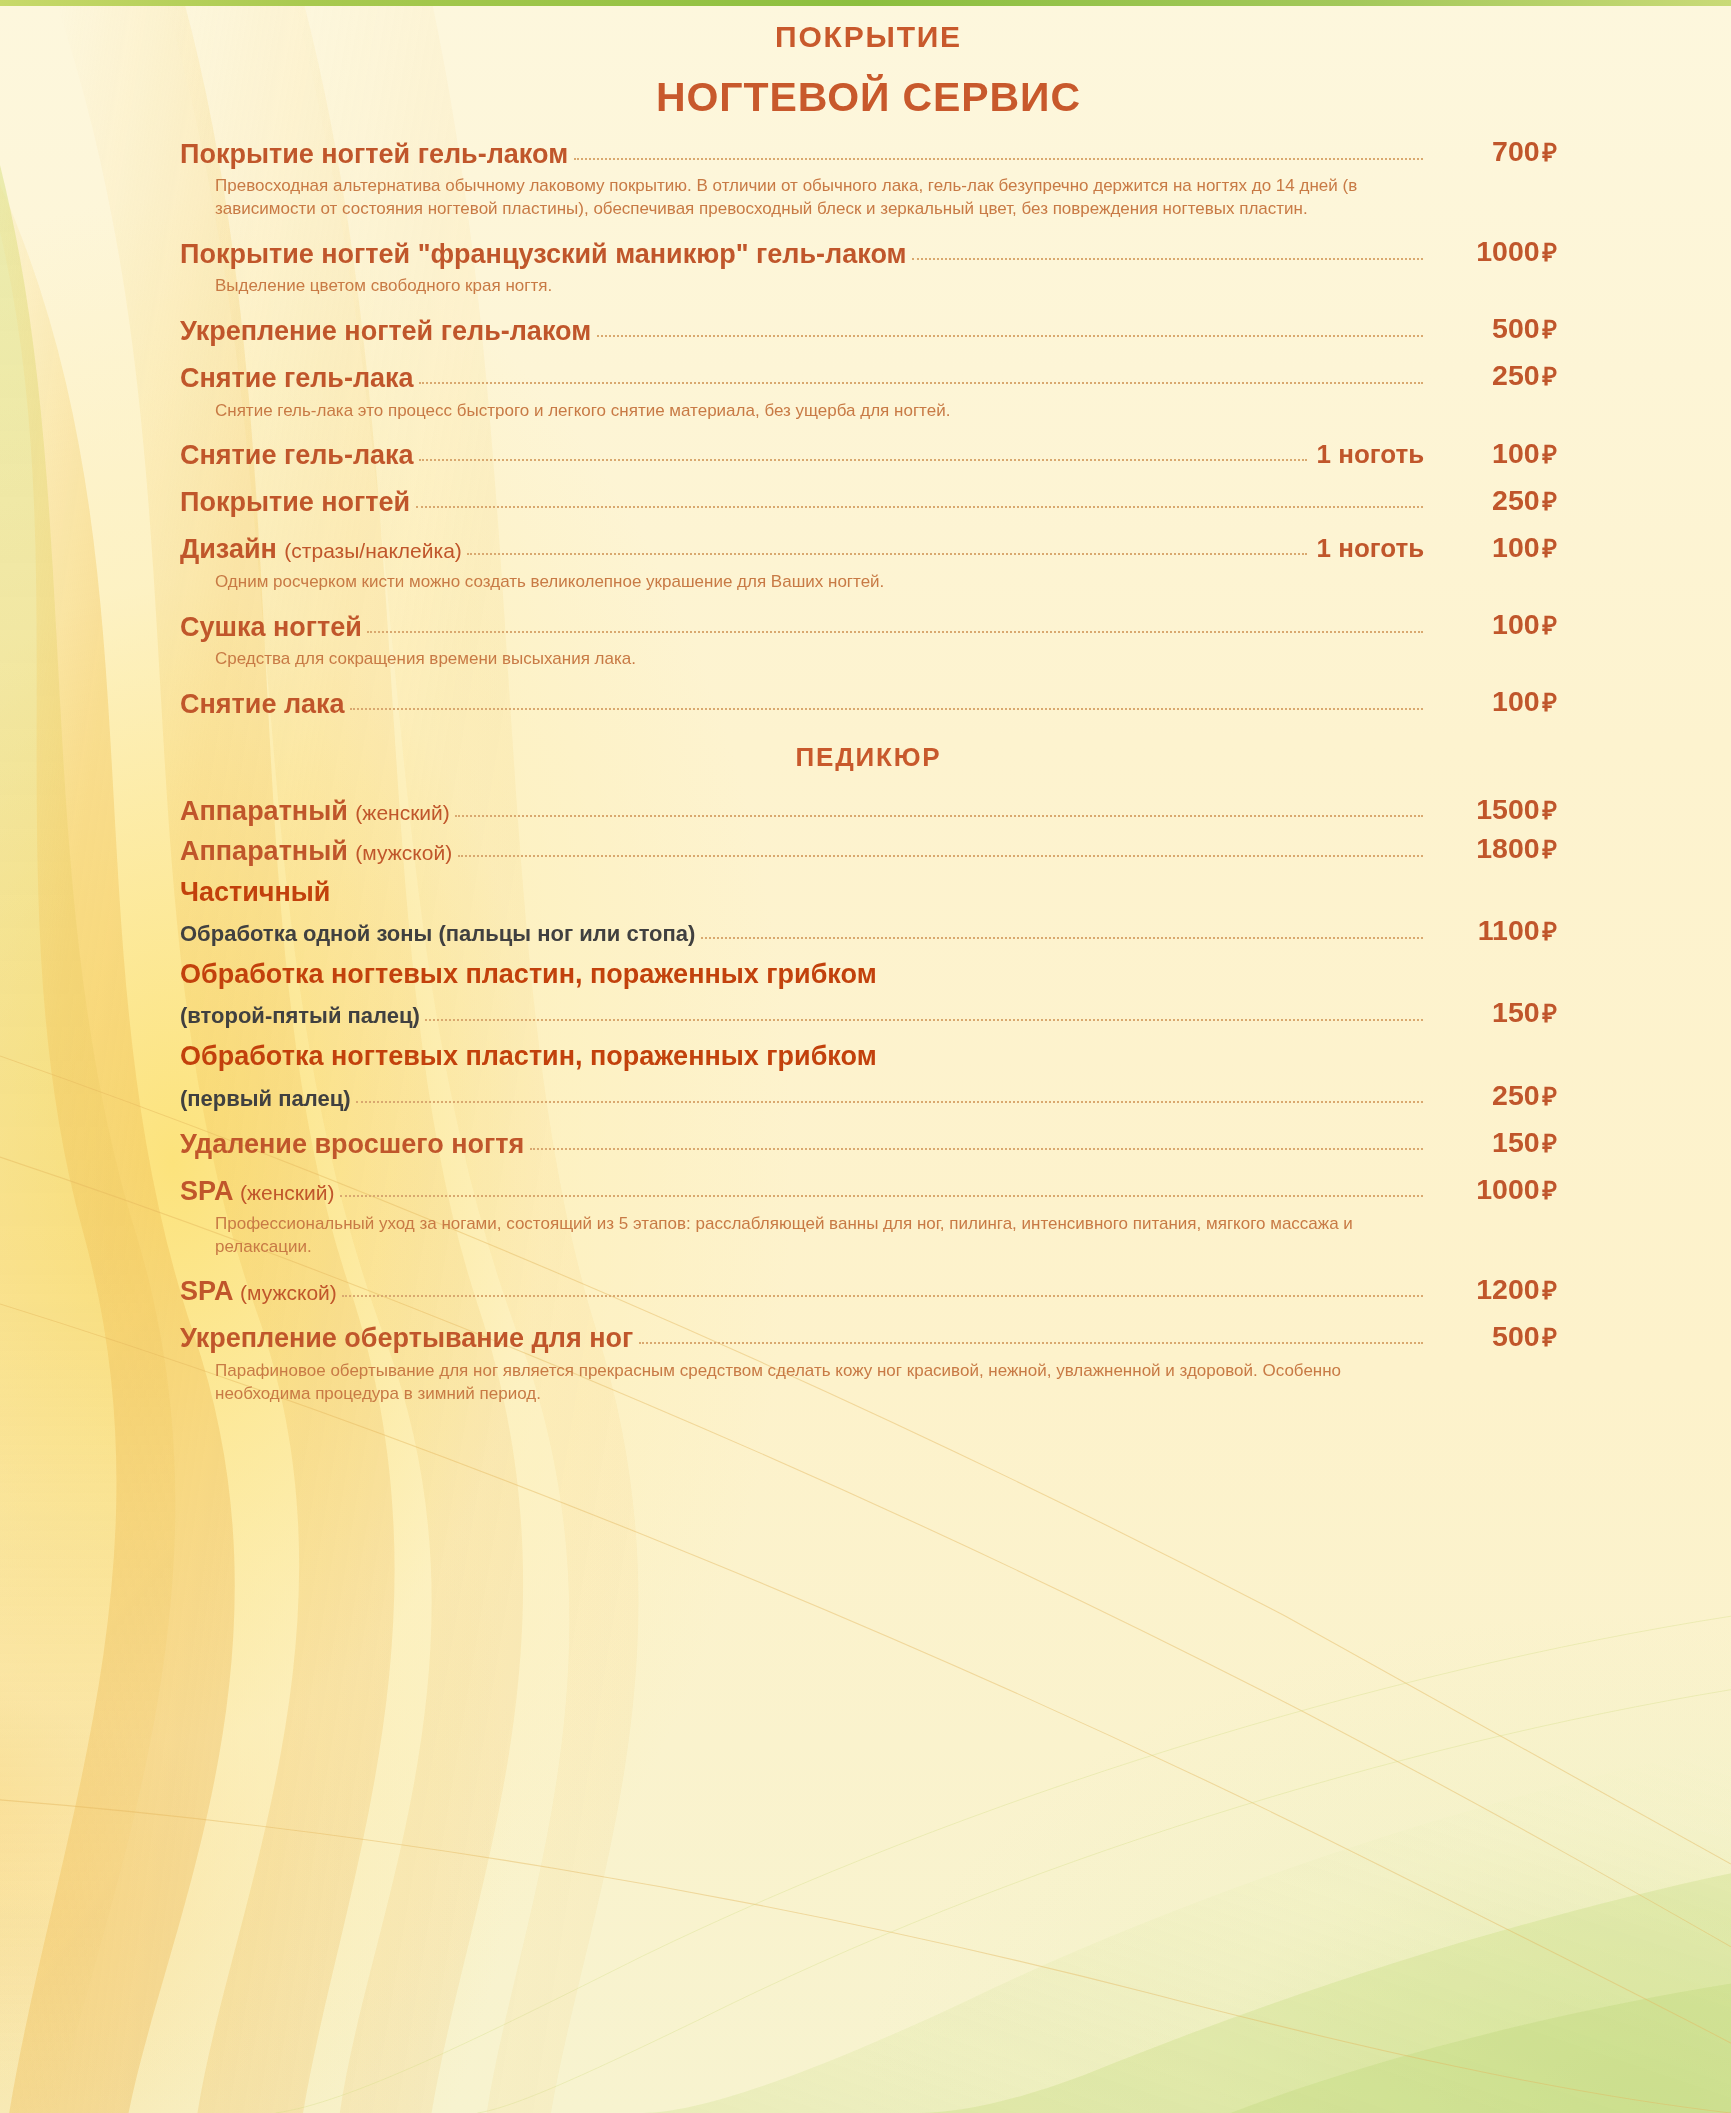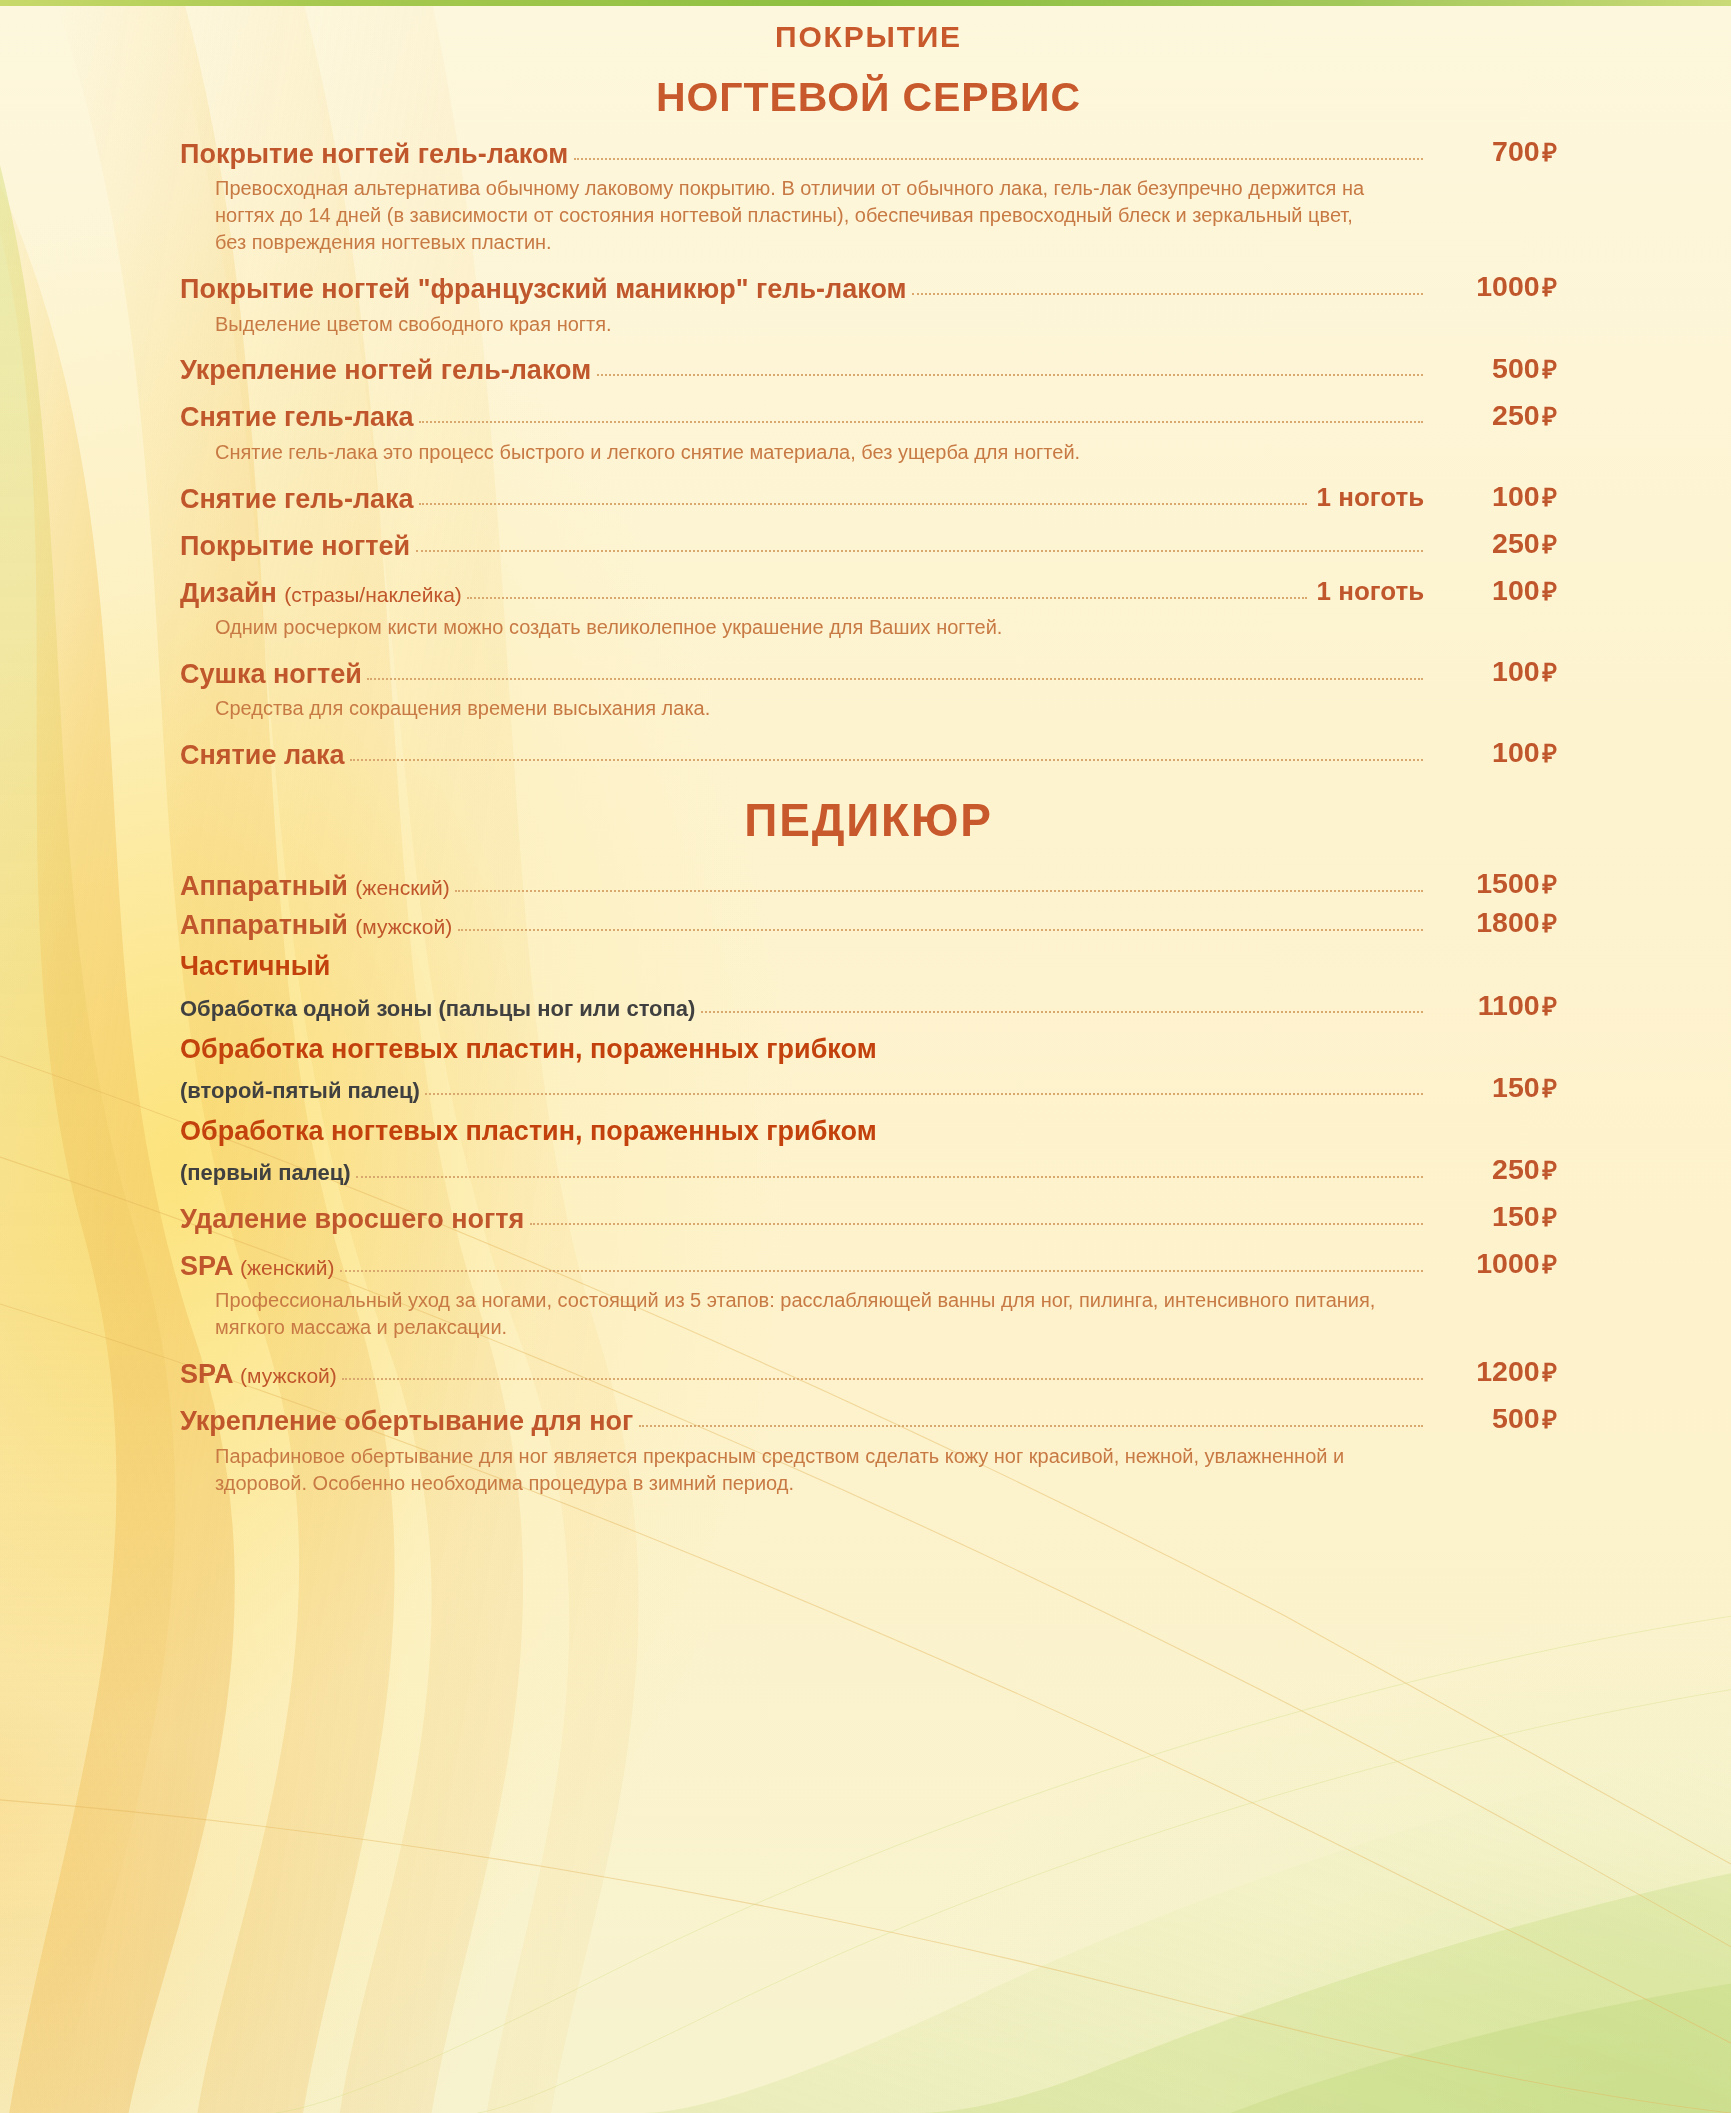--- a/index.html
+++ b/index.html
@@ -61,21 +61,21 @@
     font-size: 41px;
     margin-top: 7.3px;
     margin-bottom: 5.5px;
   }
   .section-title.sub {
     font-size: 30px;
     margin-bottom: 20px;
     letter-spacing: 1.8px;
   }
   .section-title.block {
-    font-size: 46px;
+    font-size: 26px;
     margin-top: 24px;
     margin-bottom: 18.4px;
     letter-spacing: 1.8px;
   }
 
   .row {
     display: flex;
     align-items: flex-end;
     width: 100%;
     margin-top: 13px;
@@ -116,21 +116,21 @@
     text-align: right;
     padding-left: 11px;
   }
   .price .rub {
     font-size: 25px;
     padding-left: 2.8px;
   }
 
   .desc {
     color: #c87a45;
-    font-size: 20px;
+    font-size: 17px;
     line-height: 1.35;
     margin: 7.3px 0 5.5px 35px;
     max-width: 1166px;
     font-weight: normal;
   }
 
   .subline {
     color: #404040;
     font-size: 22px;
     font-weight: bold;

